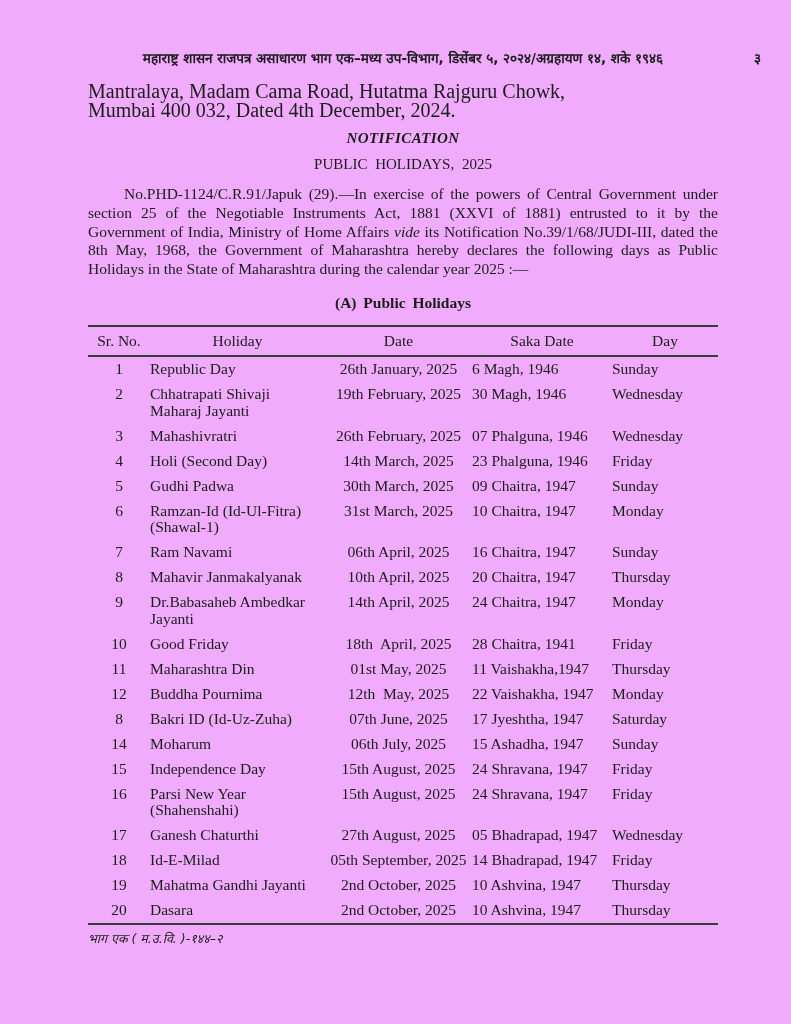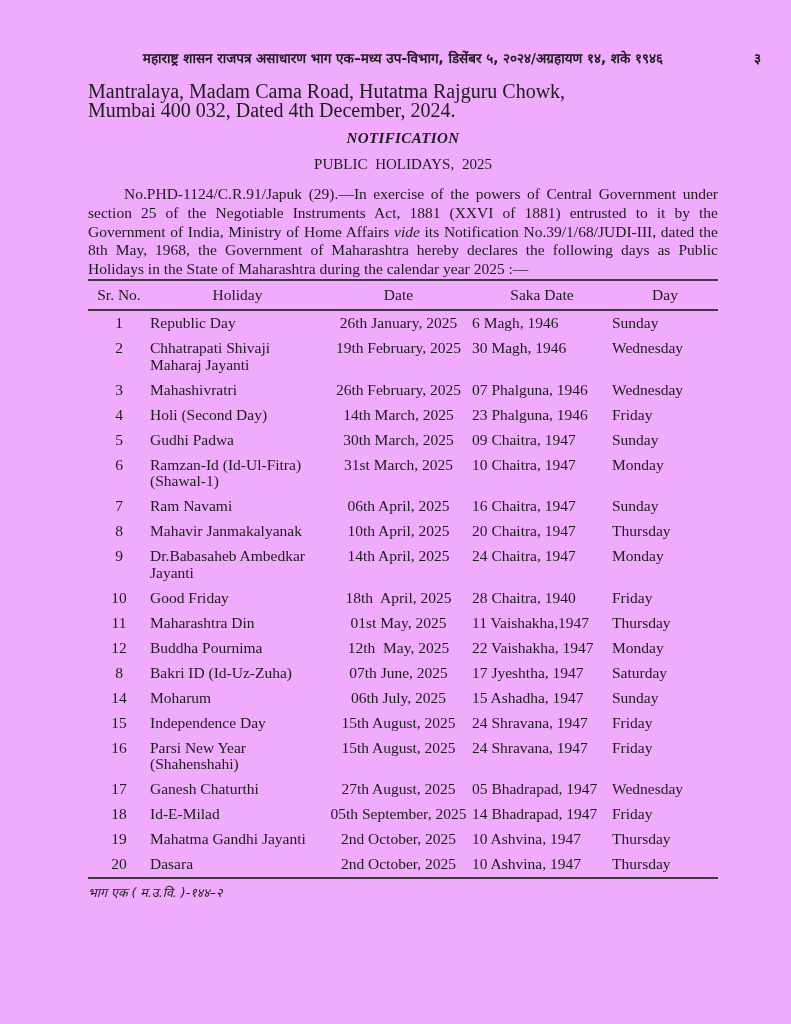--- a/index.html
+++ b/index.html
@@ -113,20 +113,21 @@
 
   <div class="addr">Mantralaya, Madam Cama Road, Hutatma Rajguru Chowk,</div>
   <div class="addr">Mumbai 400 032, Dated 4th December, 2024.</div>
 
   <div class="notification">NOTIFICATION</div>
 
   <div class="subject">PUBLIC HOLIDAYS, 2025</div>
 
   <p class="body-para"><span>No.PHD-1124/C.R.91/Japuk (29).—In exercise of the powers of Central Government under section 25 of the Negotiable Instruments Act, 1881 (XXVI of 1881) entrusted to it by the Government of India, Ministry of Home Affairs </span><span class="italic">vide</span><span> its Notification No.39/1/68/JUDI-III, dated the 8th May, 1968, the Government of Maharashtra hereby declares the following days as Public Holidays in the State of Maharashtra during the calendar year 2025 :—</span></p>
 
+  <div class="section-heading">(A) Public Holidays</div>
 
   <table class="holidays">
     <colgroup>
       <col style="width:62px">
       <col style="width:175px">
       <col style="width:147px">
       <col style="width:140px">
       <col style="width:106px">
     </colgroup>
     <thead>
@@ -200,21 +201,21 @@
           <td class="c-sr">9</td>
           <td class="c-holiday">Dr.Babasaheb Ambedkar Jayanti</td>
           <td class="c-date">14th April, 2025</td>
           <td class="c-saka">24 Chaitra, 1947</td>
           <td class="c-day">Monday</td>
         </tr>
         <tr>
           <td class="c-sr">10</td>
           <td class="c-holiday">Good Friday</td>
           <td class="c-date">18th  April, 2025</td>
-          <td class="c-saka">28 Chaitra, 1940</td>
+          <td class="c-saka">28 Chaitra, 1941</td>
           <td class="c-day">Friday</td>
         </tr>
         <tr>
           <td class="c-sr">11</td>
           <td class="c-holiday">Maharashtra Din</td>
           <td class="c-date">01st May, 2025</td>
           <td class="c-saka">11 Vaishakha,1947</td>
           <td class="c-day">Thursday</td>
         </tr>
         <tr>

